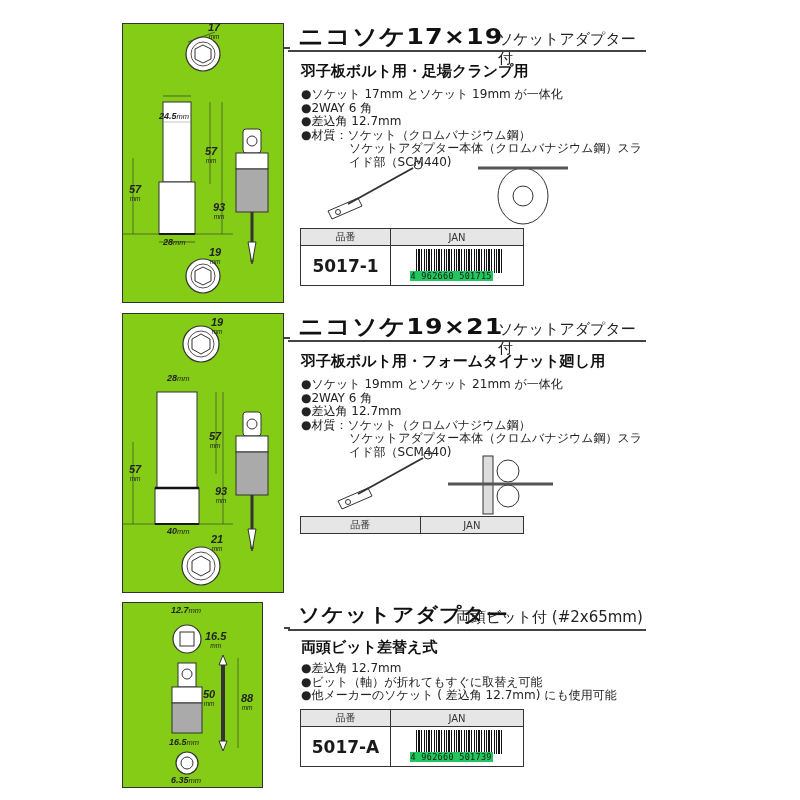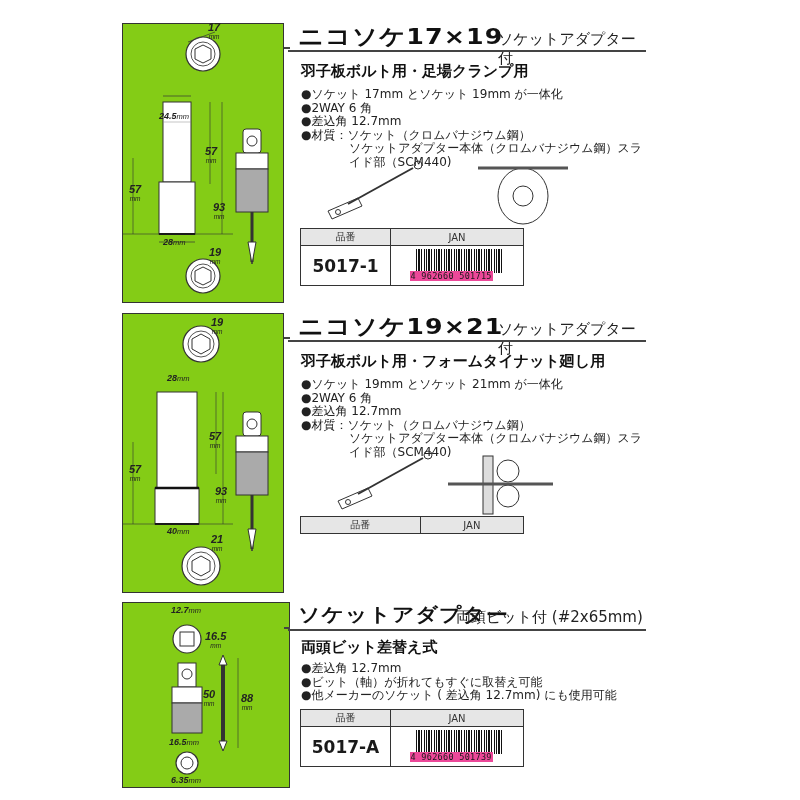--- a/index.html
+++ b/index.html
@@ -14,21 +14,21 @@
   .features li::before { content: "●"; }
   .features li.indent::before { content: ""; }
   .features li.indent { padding-left: 48px; }
   table.spec { position: absolute; left: 12px; width: 224px; border-collapse: collapse; }
   table.spec th { background: #e6e6e6; font-weight: normal; font-size: 10px; height: 17px; border: 1px solid #333; color: #333; }
   table.spec td { border: 1px solid #333; height: 40px; text-align: center; }
   table.spec td.code { font-weight: bold; font-size: 17px; width: 90px; }
   .barcode { display: inline-block; position: relative; width: 95px; height: 34px; }
   .bars { position: absolute; left: 6px; top: 2px; width: 86px; height: 24px;
     background: repeating-linear-gradient(90deg, #111 0 1px, #fff 1px 2px, #111 2px 4px, #fff 4px 5px, #111 5px 6px, #fff 6px 8px, #111 8px 9px, #fff 9px 10px); }
-  .bar-digits { position: absolute; left: 0; bottom: 0; font-size: 8.5px; font-family: "DejaVu Sans Mono", monospace; letter-spacing: 0.3px; background: #ec4899; padding: 0 1px; }
+  .bar-digits { position: absolute; left: 0; bottom: 0; font-size: 8.5px; font-family: "DejaVu Sans Mono", monospace; letter-spacing: 0.3px; background: #22c55e; padding: 0 1px; }
   .dim { position: absolute; font-size: 9px; color: #222; font-family: "Liberation Sans", sans-serif; }
   .dim.big { font-size: 11px; font-weight: bold; line-height: 10px; text-align: center; }
   .dim.big small { display: block; font-size: 6.5px; font-weight: normal; }
   svg { position: absolute; overflow: visible; }
   .connector { position: absolute; height: 1.5px; background: #444; }
 </style>
 </head>
 <body>
 
 <div class="panel" style="left:122px; top:23px; width:162px; height:280px;">
@@ -170,21 +170,21 @@
   <table class="spec" style="top:208px;">
     <tbody>
         <tr>
       <th>品番</th>
       <th>JAN</th>
     </tr>
   </tbody>
     </table>
 </div>
 
-<div class="panel" style="left:122px; top:602px; width:168px; height:186px;">
+<div class="panel" style="left:122px; top:602px; width:141px; height:186px;">
   <svg width="162" height="186">
     <circle cx="64" cy="36" r="14" fill="#fff" stroke="#333" stroke-width="1.2"></circle>
     <rect x="57" y="29" width="14" height="14" fill="none" stroke="#333"></rect>
     <rect x="55" y="60" width="18" height="24" fill="#fff" stroke="#333"></rect>
     <circle cx="64" cy="71" r="5" fill="none" stroke="#333"></circle>
     <rect x="49" y="84" width="30" height="16" fill="#fff" stroke="#333"></rect>
     <rect x="49" y="100" width="30" height="30" fill="#aaa" stroke="#333"></rect>
     <line x1="100" y1="60" x2="100" y2="140" stroke="#333" stroke-width="4"></line>
     <polygon points="96,62 104,62 100,52" fill="#fff" stroke="#333"></polygon>
     <polygon points="96,138 104,138 100,148" fill="#fff" stroke="#333"></polygon>

